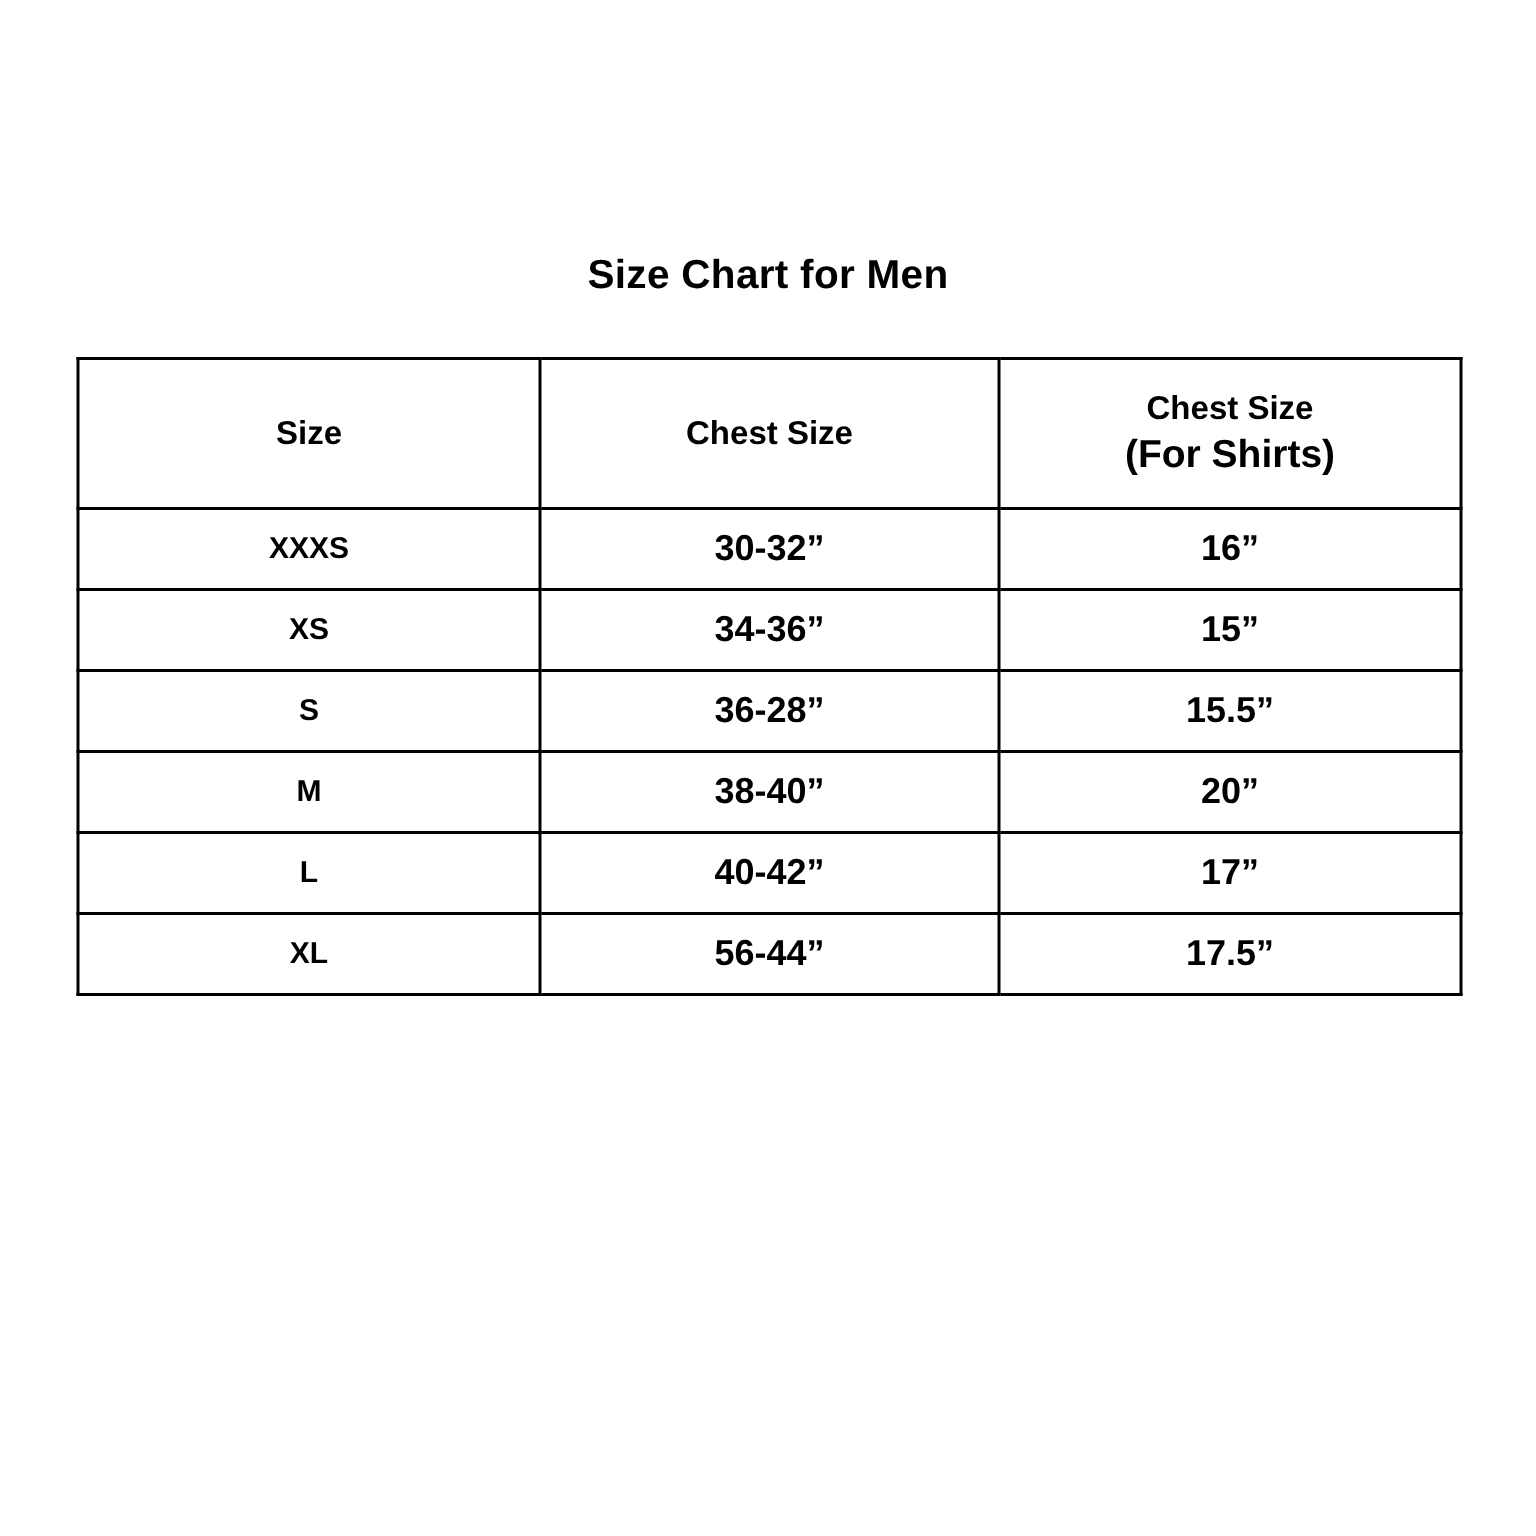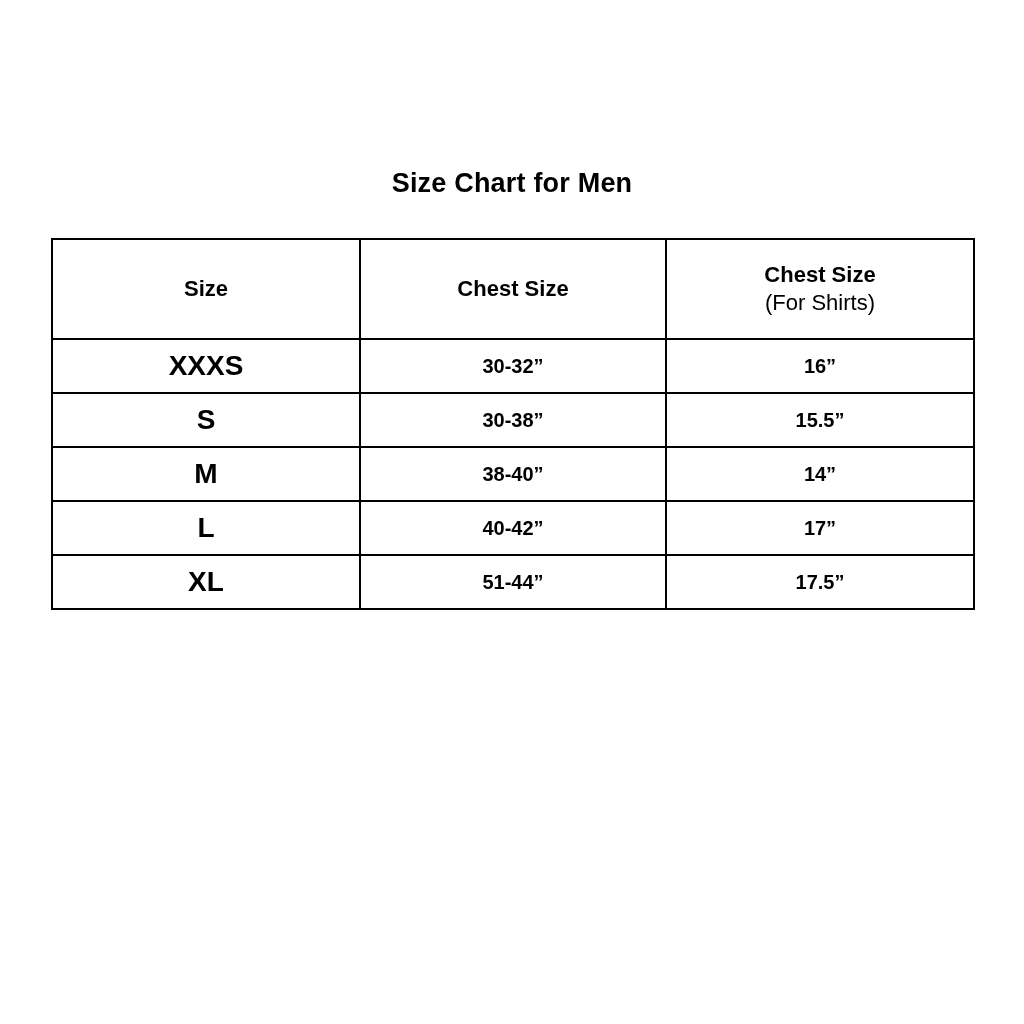--- a/index.html
+++ b/index.html
@@ -54,29 +54,29 @@
   col.c2 { width: 306px; }
   col.c3 { width: 308px; }
 
   thead th {
     height: 98px;
     font-size: 22px;
     line-height: 1.28;
   }
   thead th .sub {
     display: block;
-    font-size: 22px;
-    font-weight: normal;
+    font-size: 26px;
+    font-weight: bold;
   }
   tbody td {
     height: 52px;
-    font-size: 20px;
+    font-size: 24px;
   }
   tbody td.size-cell {
-    font-size: 28px;
+    font-size: 20px;
     border-radius: 20px;
   }
 </style>
 </head>
 <body>
 
 <div class="page">
 
   <div class="chart-title">Size Chart for Men</div>
 
@@ -101,36 +101,41 @@
           </th>
         </tr>
       </thead>
       <tbody>
         <tr>
           <td class="size-cell">XXXS</td>
           <td>30-32”</td>
           <td>16”</td>
         </tr>
         <tr>
+          <td class="size-cell">XS</td>
+          <td>34-36”</td>
+          <td>15”</td>
+        </tr>
+        <tr>
           <td class="size-cell">S</td>
-          <td>30-38”</td>
+          <td>36-28”</td>
           <td>15.5”</td>
         </tr>
         <tr>
           <td class="size-cell">M</td>
           <td>38-40”</td>
-          <td>14”</td>
+          <td>20”</td>
         </tr>
         <tr>
           <td class="size-cell">L</td>
           <td>40-42”</td>
           <td>17”</td>
         </tr>
         <tr>
           <td class="size-cell">XL</td>
-          <td>51-44”</td>
+          <td>56-44”</td>
           <td>17.5”</td>
         </tr>
       </tbody>
     </table>
   </div>
 
 </div>
 
 </body></html>

